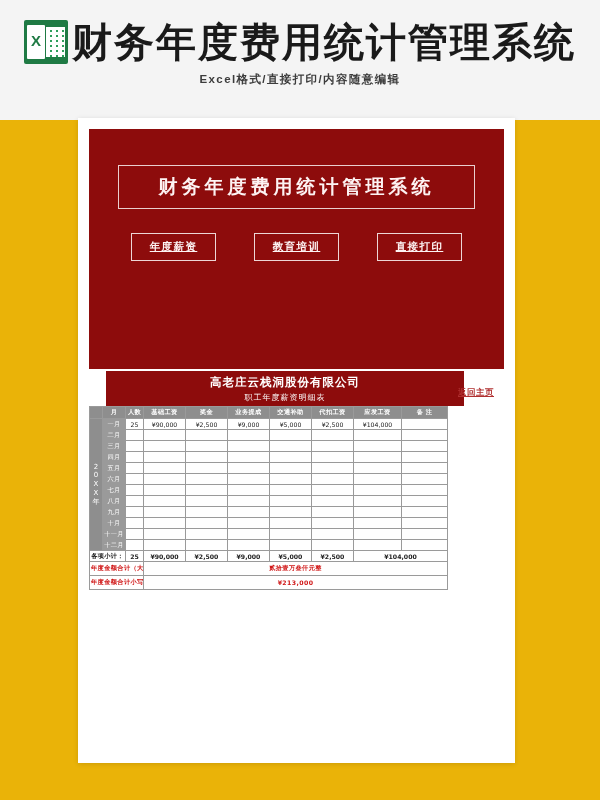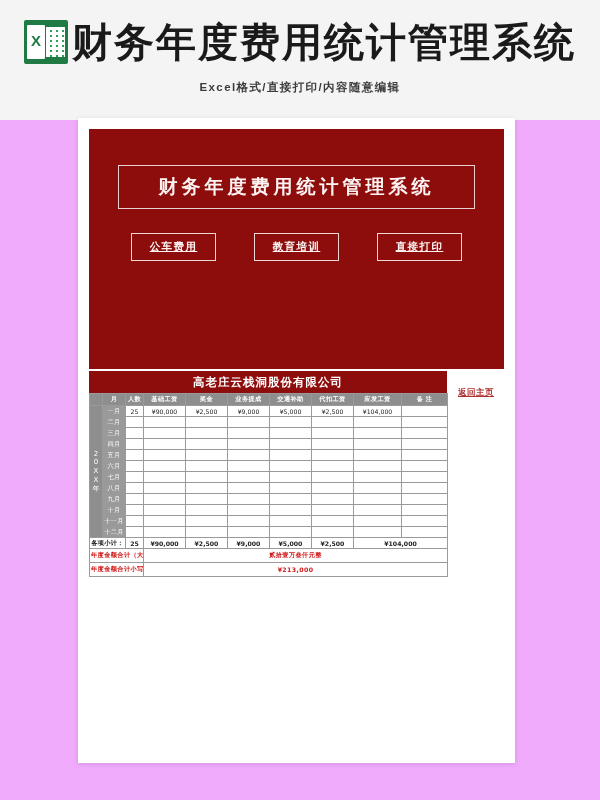--- a/index.html
+++ b/index.html
@@ -2,21 +2,21 @@
 <html><head>
 <meta charset="utf-8">
 <style>
   * { box-sizing: border-box; margin: 0; padding: 0; }
   html, body {
     width: 600px; height: 800px;
     background: #e8e8e8;
     font-family: "Liberation Sans", "DejaVu Sans", sans-serif;
     overflow: hidden;
   }
-  #root { position: relative; width: 600px; height: 800px; background: #f0abfc; }
+  #root { position: relative; width: 600px; height: 800px; background: #eab308; }
 
   
   .header {
     position: absolute; left: 0; top: 0; width: 600px; height: 120px;
     background: #f4f4f4;
   }
   .title-row {
     display: flex; align-items: center; justify-content: center;
     height: 72px; padding-top: 12px; gap: 4px;
   }
@@ -40,21 +40,21 @@
       repeating-linear-gradient(to right, #ffffff 0 4px, transparent 4px 6px),
       #2e9e5b;
   }
   .main-title {
     font-family: "DejaVu Sans", "Liberation Sans", sans-serif;
     font-size: 40px; font-weight: 700; color: #1a1a1a;
     letter-spacing: 2px; line-height: 1; white-space: nowrap;
   }
   .sub-title {
     text-align: center; font-size: 11.5px; color: #3c3c3c;
-    letter-spacing: 1.4px; margin-top: 8px; font-weight: 700;
+    letter-spacing: 1.4px; font-weight: 700;
   }
 
   
   .sheet-page {
     position: absolute; left: 78px; top: 118px; width: 437px; height: 645px;
     background: #ffffff;
     box-shadow: 0 1px 5px rgba(0,0,0,0.13);
   }
 
   
@@ -83,21 +83,21 @@
     font-family: "DejaVu Serif", "Liberation Serif", serif; font-weight: 700;
     text-decoration: underline; cursor: pointer;
   }
 
   
   .table-block {
     position: absolute; left: 11px; top: 253px; width: 415px;
   }
   .tbl-banner {
     background: #8d0c0c; color: #fff; text-align: center;
-    padding: 4px 0 3px 0; width: 358px;
+    padding: 4px 0 3px 0; width: 358px; margin-left: 17px;
   }
   .tbl-banner .co {
     font-size: 11.5px; font-weight: 700; letter-spacing: 1px;
     font-family: "DejaVu Serif", "Liberation Serif", serif;
   }
   .tbl-banner .sub {
     font-size: 8px; letter-spacing: 1px; margin-top: 2px;
     font-family: "DejaVu Serif", "Liberation Serif", serif;
   }
   .home-link {
@@ -153,30 +153,31 @@
     <div class="sub-title">Excel格式/直接打印/内容随意编辑</div>
   </div>
 
   <div class="sheet-page">
 
     <div class="hero">
       <div class="hero-title-box">
         <span class="hero-title">财务年度费用统计管理系统</span>
       </div>
       <div class="hero-buttons">
-        <div class="hero-btn">公车费用</div>
+        <div class="hero-btn">年度薪资</div>
         <div class="hero-btn">教育培训</div>
         <div class="hero-btn">直接打印</div>
       </div>
     </div>
 
     <div class="table-block">
 
       <div class="tbl-banner">
         <div class="co">高老庄云栈洞股份有限公司</div>
+        <div class="sub">职工年度薪资明细表</div>
       </div>
       <a class="home-link">返回主页</a>
 
       <table class="detail">
         <colgroup>
           <col style="width:13px">
             <col style="width:23px">
             <col style="width:18px">
           <col style="width:42px">
             <col style="width:42px">

